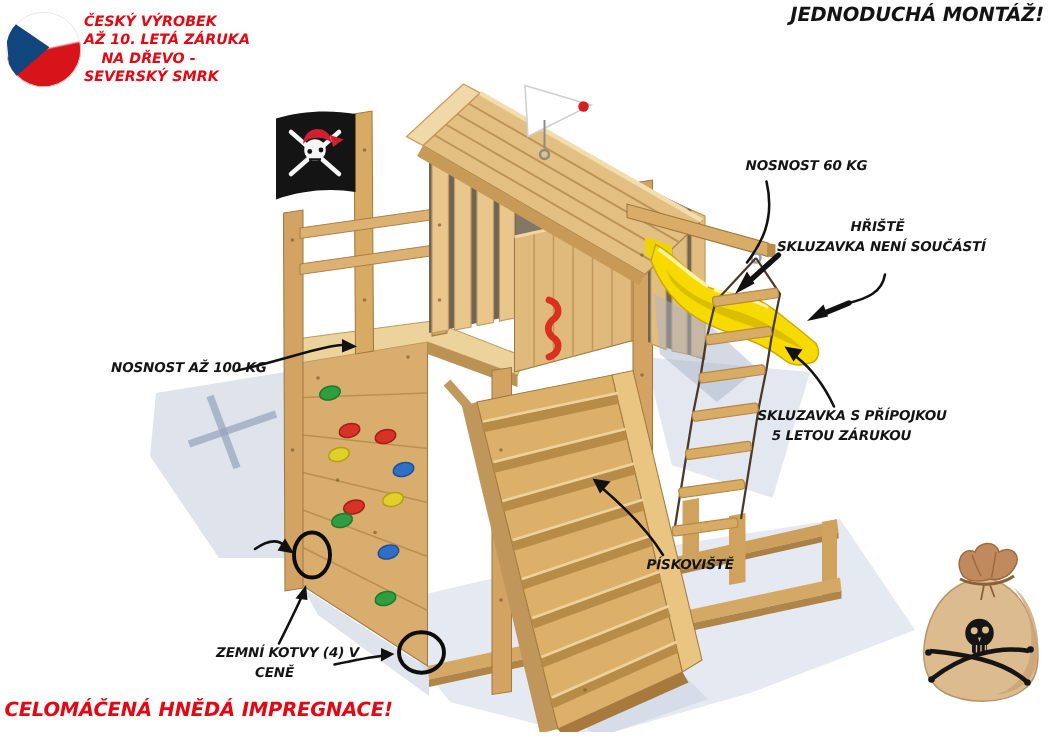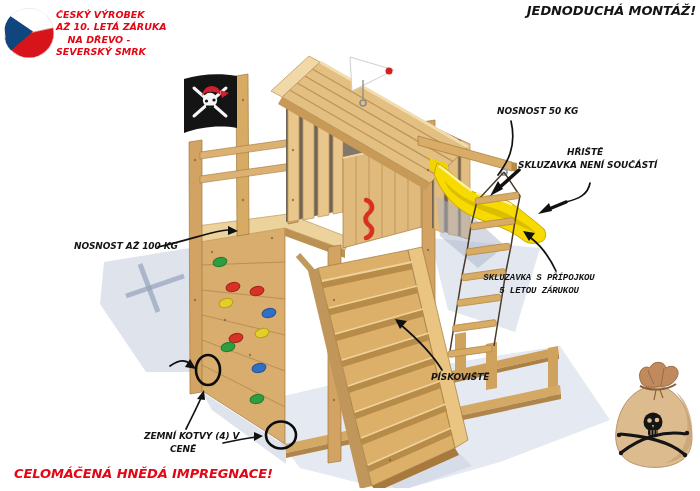--- a/index.html
+++ b/index.html
@@ -4,21 +4,21 @@
 <style>
   html,body{margin:0;padding:0;background:#fff;}
   .stage{position:relative;width:700px;height:488px;background:#ffffff;overflow:hidden;
          font-family:"DejaVu Sans",sans-serif;}
   .scene{position:absolute;left:0;top:0;}
   .lbl{position:absolute;font-style:italic;font-weight:bold;color:#141414;
        font-size:9px;line-height:13px;letter-spacing:-0.1px;}
   .lbl.nowrap{white-space:nowrap;}
   .lbl.center{text-align:center;}
   .lbl .ln{white-space:nowrap;}
-  .red-txt{color:#e30613;margin-left:11px;}
+  .red-txt{color:#e30613;}
   .note{font-size:13px;}
   .badge-lines{position:absolute;left:56px;top:9px;width:86px;text-align:center;
                font-style:italic;font-weight:bold;color:#e30613;font-size:9.5px;line-height:12.3px;}
   .badge-lines .ln{white-space:nowrap;}
   .roundel{position:absolute;left:4px;top:8px;width:50px;height:50px;border-radius:50%;
            background:linear-gradient(168deg,#ffffff 48.5%,#d7141a 51.5%);overflow:hidden;
            box-shadow:0 0 0 0.5px #e3e3e3 inset;}
   .roundel::after{content:"";position:absolute;inset:0;background:#11457e;
            clip-path:polygon(-2% 6%,58% 47%,6% 92%);}
 </style>
@@ -275,28 +275,28 @@
   <div class="badge-lines">
     <div class="ln">ČESKÝ VÝROBEK</div>
     <div class="ln">AŽ 10. LETÁ ZÁRUKA</div>
     <div class="ln">NA DŘEVO -</div>
     <div class="ln">SEVERSKÝ SMRK</div>
   </div>
 
   <div class="lbl note nowrap" style="right:4px;top:4px;">JEDNODUCHÁ MONTÁŽ!</div>
   <div class="lbl note red-txt nowrap" style="left:3px;top:467px;">CELOMÁČENÁ HNĚDÁ IMPREGNACE!</div>
 
-  <div class="lbl nowrap" style="left:497px;top:105px;">NOSNOST 50 KG</div>
+  <div class="lbl nowrap" style="left:497px;top:105px;">NOSNOST 60 KG</div>
 
   <div class="lbl center" style="left:518px;top:146px;width:134px;">
     <div class="ln">HŘIŠTĚ</div>
     <div class="ln">SKLUZAVKA NENÍ SOUČÁSTÍ</div>
   </div>
 
-  <div class="lbl center" style="left:483px;top:272px;width:112px;font-family:Liberation Mono, monospace;">
+  <div class="lbl center" style="left:505px;top:272px;width:112px;">
     <div class="ln">SKLUZAVKA S PŘÍPOJKOU</div>
     <div class="ln">5 LETOU ZÁRUKOU</div>
   </div>
 
   <div class="lbl nowrap" style="left:74px;top:240px;">NOSNOST AŽ 100 KG</div>
 
 
   <div class="lbl center" style="left:144px;top:430px;width:78px;">
     <div class="ln">ZEMNÍ KOTVY (4) V</div>
     <div class="ln">CENĚ</div>

